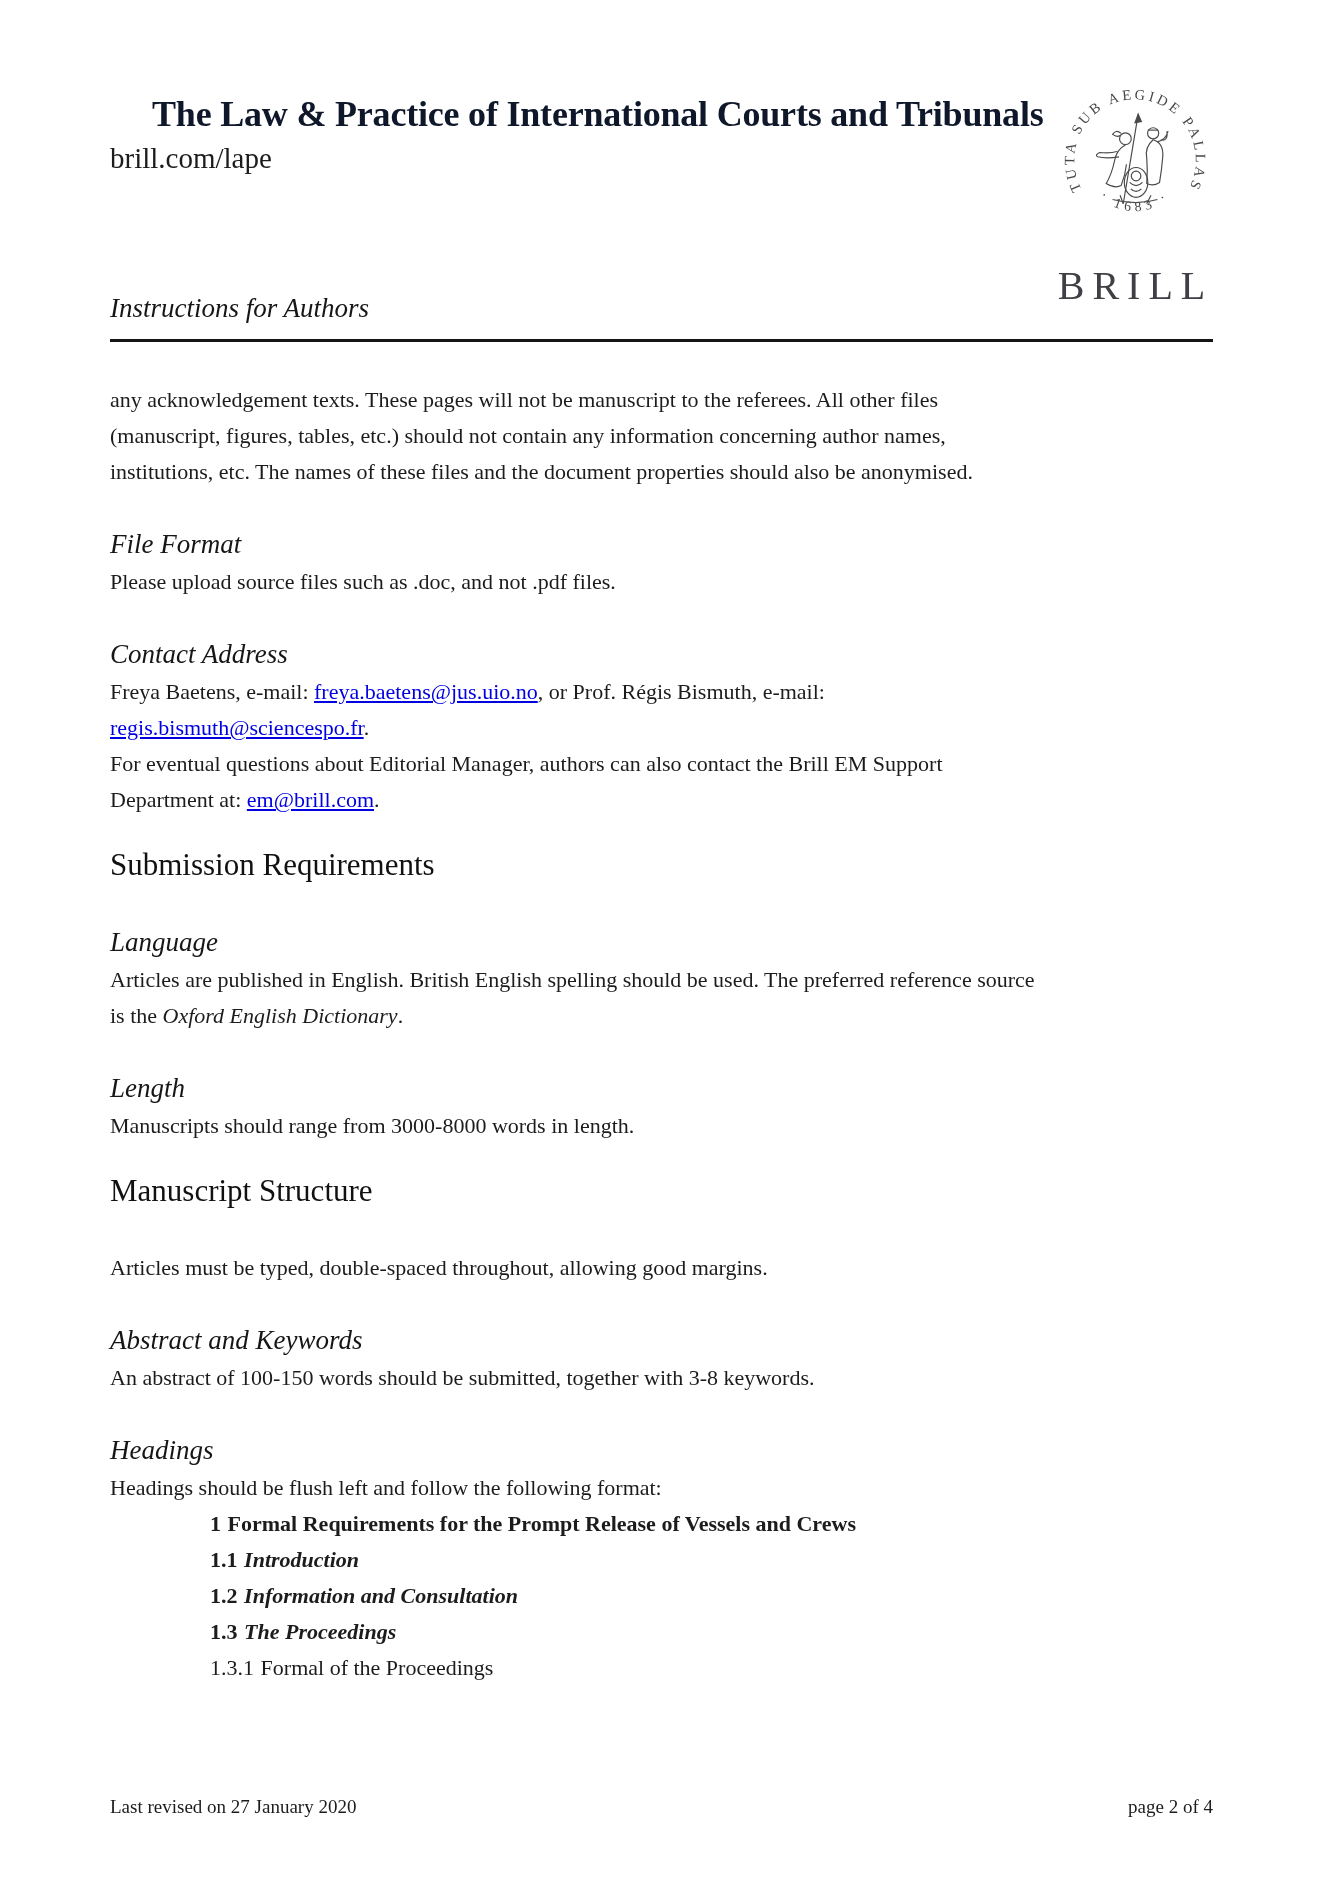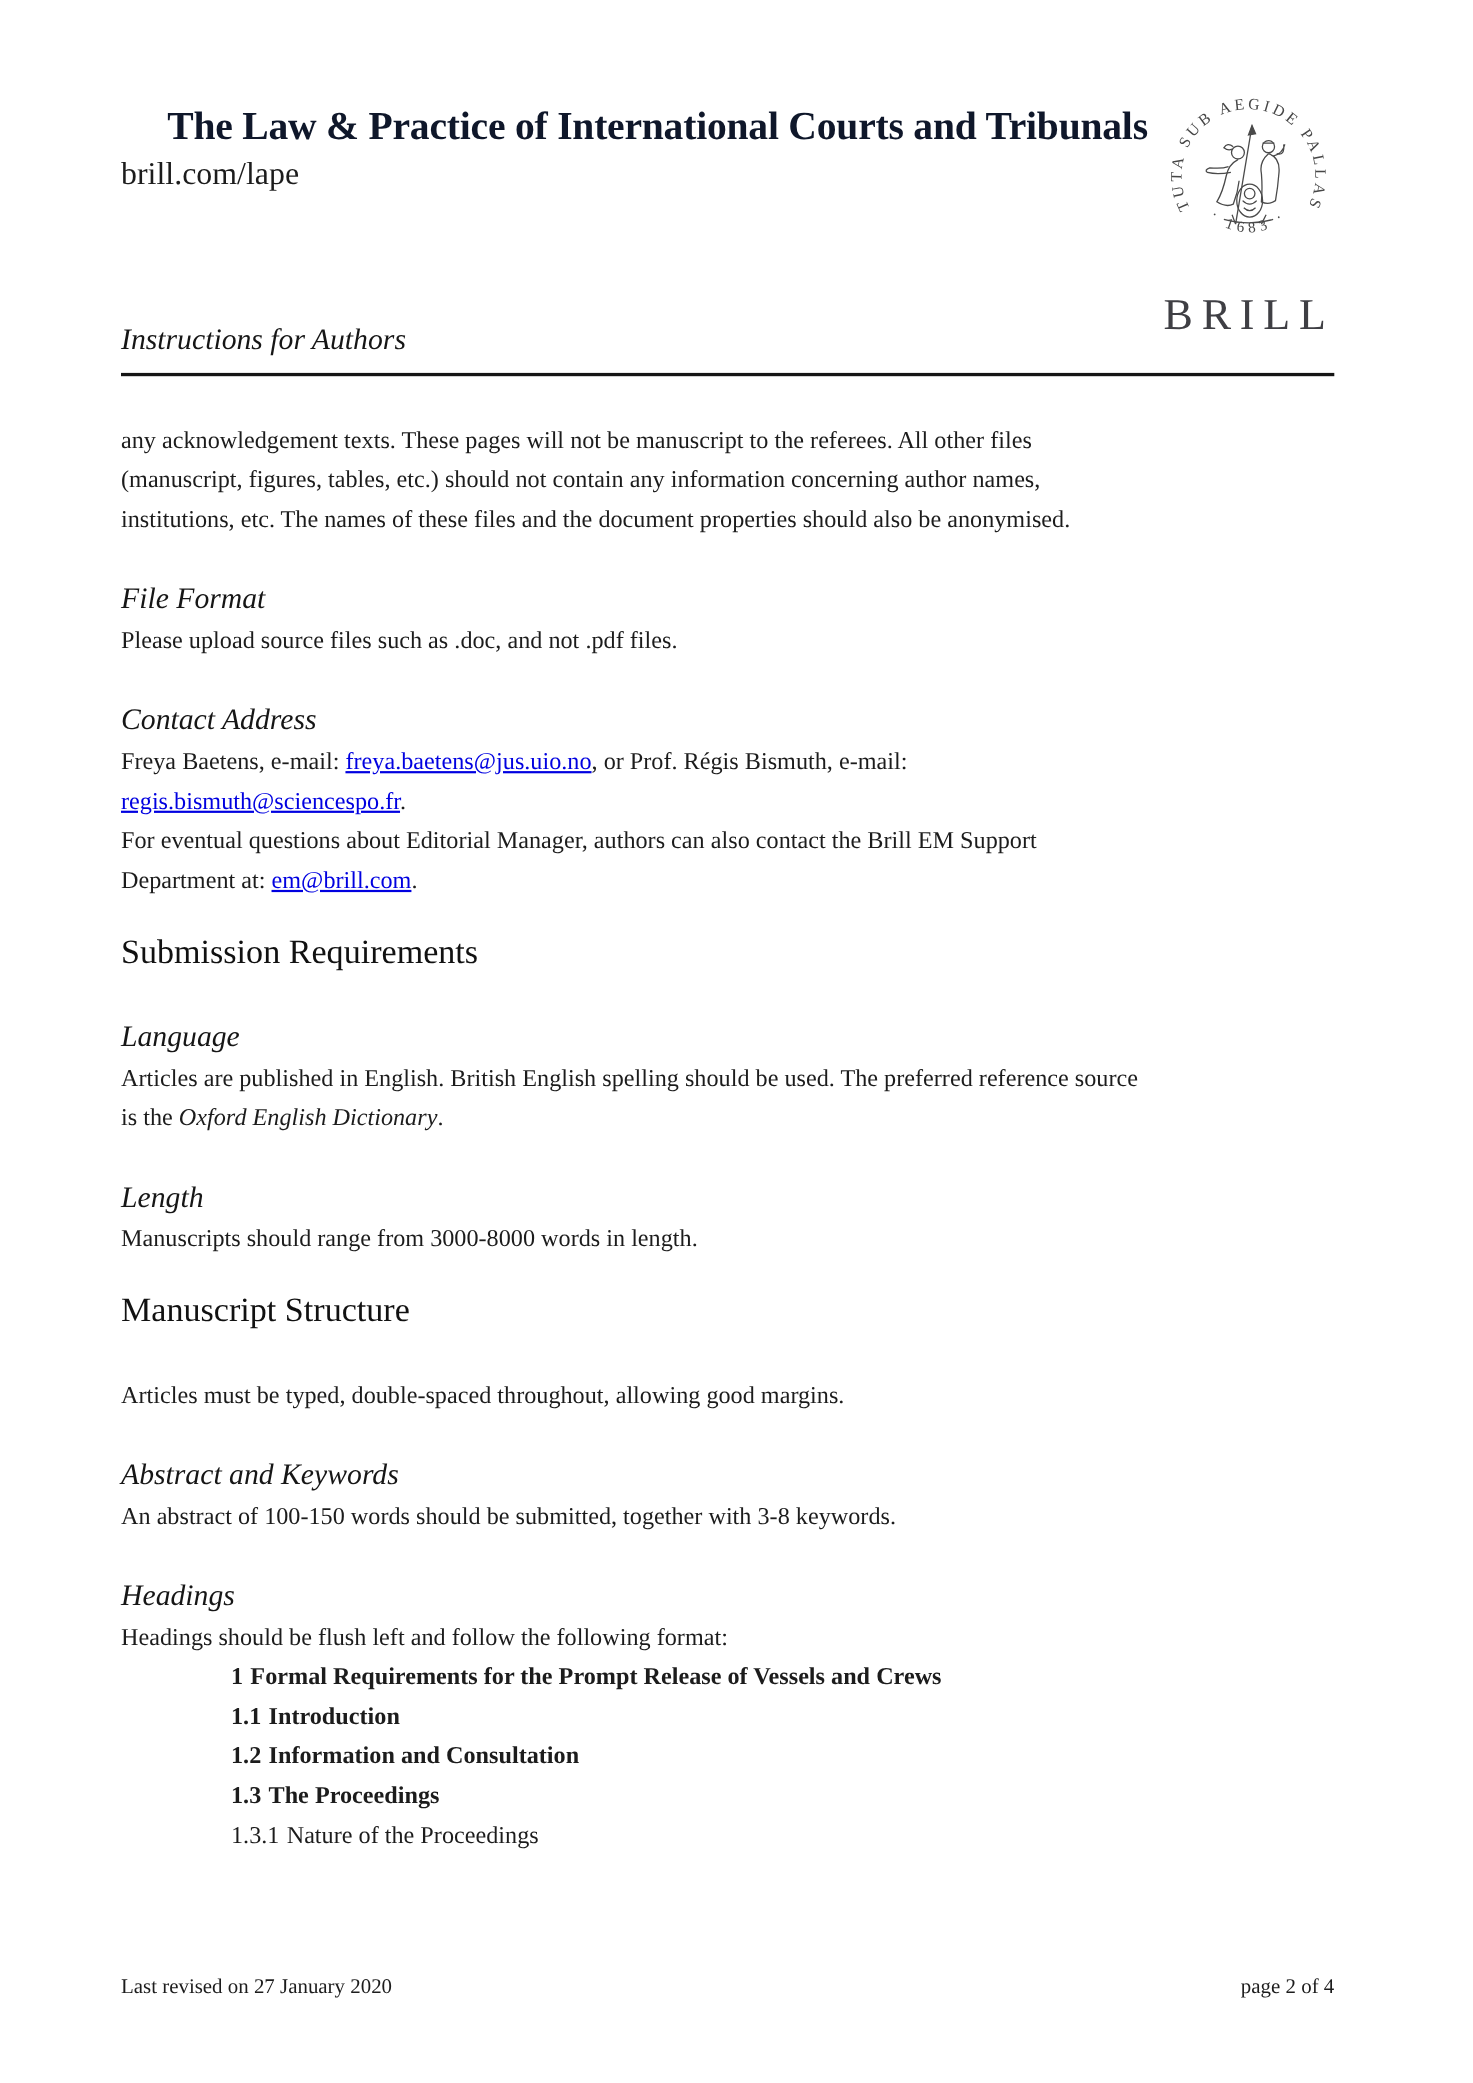--- a/index.html
+++ b/index.html
@@ -35,21 +35,21 @@
     font-size:31px; font-weight:normal; line-height:46px; margin-top:24px; color:#111;
   }
   .gap-above { margin-top:36px; }
 
   .email-link { color:#0000e0; text-decoration:underline; cursor:pointer; }
   .italic { font-style:italic; }
 
   .example-list { margin-left:100px; }
   .ex-num { font-weight:bold; margin-right:0.30em; }
   .ex-title-bold { font-weight:bold; }
-  .ex-title-bolditalic { font-weight:bold; }
+  .ex-title-bolditalic { font-weight:bold; font-style:italic; }
   .ex-plain .ex-num { font-weight:normal; }
 
   .logo-emblem { position:absolute; left:1055px; top:80px; }
   .brand-wordmark {
     position:absolute; left:1048px; top:264px; width:175px;
     text-align:center; font-size:40px; letter-spacing:8px;
     color:#3f3f44; line-height:44px;
   }
 
   .footer {
@@ -158,21 +158,21 @@
       <div class="bodyline">
         <span class="ex-num">1.1</span><span class="ex-title-bolditalic">Introduction</span>
       </div>
       <div class="bodyline">
         <span class="ex-num">1.2</span><span class="ex-title-bolditalic">Information and Consultation</span>
       </div>
       <div class="bodyline">
         <span class="ex-num">1.3</span><span class="ex-title-bolditalic">The Proceedings</span>
       </div>
       <div class="bodyline ex-plain">
-        <span class="ex-num">1.3.1</span><span>Nature of the Proceedings</span>
+        <span class="ex-num">1.3.1</span><span>Formal of the Proceedings</span>
       </div>
     </div>
   </div>
 
   <div class="footer">
     <span>Last revised on 27 January 2020</span>
     <span>page 2 of 4</span>
   </div>
 
 </div>

